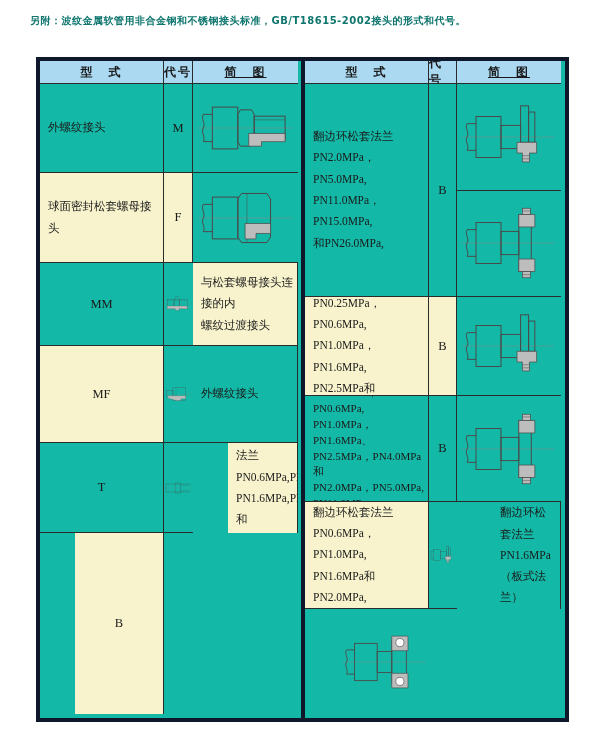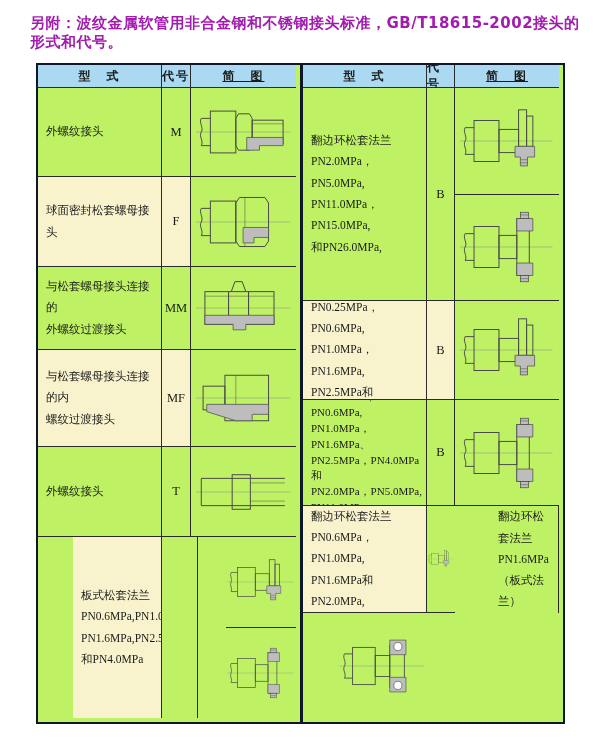--- a/index.html
+++ b/index.html
@@ -1,20 +1,20 @@
 <!DOCTYPE html>
 <html><head>
 <meta charset="utf-8">
 <style>
   html,body{margin:0;padding:0;}
   #page{position:relative;width:600px;height:740px;background:#ffffff;overflow:hidden;
         font-family:"DejaVu Sans","Liberation Sans",sans-serif;color:#1a1a1a;}
-  .title{position:absolute;left:30px;top:14px;width:560px;font-size:15px;font-weight:700;
-         letter-spacing:.5px;color:#a21caf;}
-  .tbl{position:absolute;top:63px;display:grid;border:2px solid #0f172a;background:#bef264;}
+  .title{position:absolute;left:30px;top:14px;width:560px;font-size:10px;font-weight:700;
+         letter-spacing:.5px;color:#0f766e;}
+  .tbl{position:absolute;top:57px;display:grid;border:4px solid #0f172a;background:#14b8a6;}
   #tl{left:36px;width:262px;height:657px;grid-template-columns:124px 29px 105px;
       grid-template-rows:23px 89px 90px 83px 97px 90px 181px;}
   #tr{left:301px;width:260px;height:657px;grid-template-columns:124px 28px 104px;
       grid-template-rows:23px 213px 99px 106px 107px 105px;}
   .c{box-sizing:border-box;border-right:1px solid #2b2b2b;border-bottom:1px solid #2b2b2b;
      overflow:hidden;}
   .nr{border-right:none;text-decoration:underline;} .nb{border-bottom:none;margin-left:35px;}
   .hd{background:#abd9f2;display:flex;align-items:center;justify-content:center;
       font-size:12px;font-weight:600;letter-spacing:2px;}
   .t{display:flex;flex-direction:column;justify-content:center;padding:4px 4px 4px 8px;
@@ -134,22 +134,20 @@
     </div>
 
     <div class="c t y">球面密封松套螺母接头</div>
     <div class="c k y">F</div>
     <div class="c d nr">
       <svg class="diag" width="100" height="78">
           <use href="#sym-f"></use>
         </svg>
     </div>
 
-    <div class="c t">与松套螺母接头连接的
-外螺纹过渡接头</div>
     <div class="c k">MM</div>
     <div class="c d nr">
       <svg class="diag" width="100" height="74">
           <use href="#sym-mm"></use>
         </svg>
     </div>
 
     <div class="c t y">与松套螺母接头连接的内
 螺纹过渡接头</div>
     <div class="c k y">MF</div>

